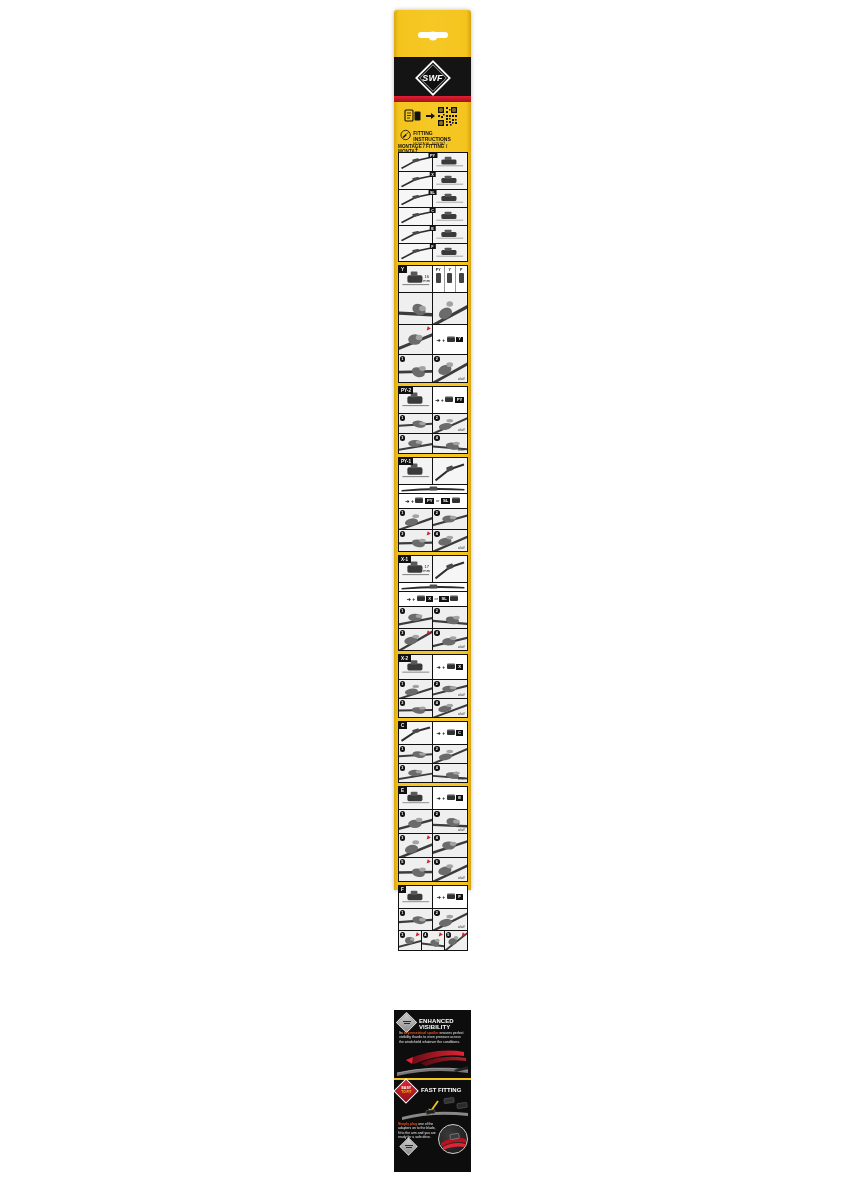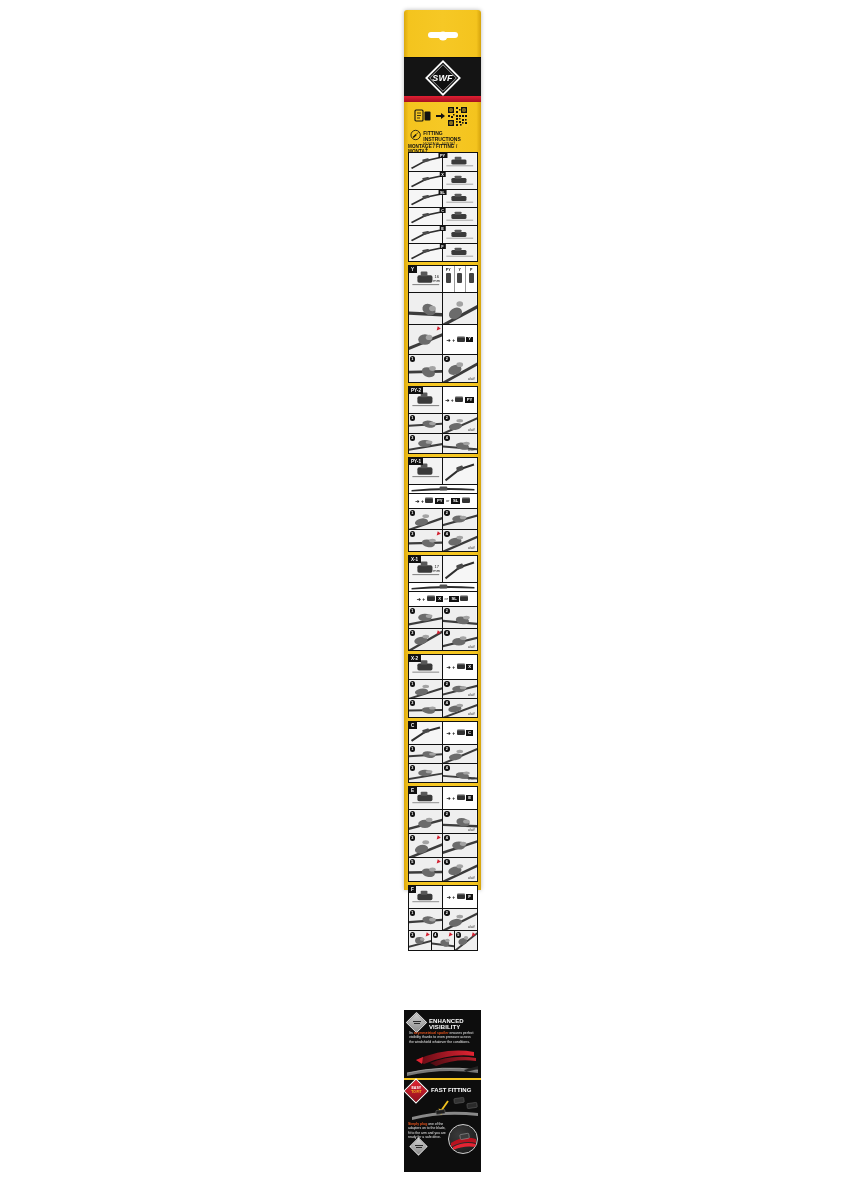--- a/index.html
+++ b/index.html
@@ -1,18 +1,18 @@
 <!DOCTYPE html>
 <html><head>
 <meta charset="utf-8">
 <style>
   html,body{margin:0;padding:0;}
   body{width:849px;height:1200px;background:#ffffff;position:relative;overflow:hidden;
        font-family:"Liberation Sans", sans-serif; -webkit-font-smoothing:antialiased;}
-  .pkg{position:absolute;left:404px;top:10px;width:77px;height:880px;
+  .pkg{position:absolute;left:394px;top:10px;width:77px;height:880px;
        background:linear-gradient(90deg,#dca90e 0,#f4c41e 6%,#f6c825 50%,#f4c41e 94%,#d6a40c 100%);
        box-shadow:0 0 4px rgba(0,0,0,.28);border-radius:3px 3px 0 0;}
   .tab{position:absolute;left:0;top:0;width:77px;height:47px;}
   .hole{position:absolute;left:50%;top:17px;transform:translateX(-50%);}
   .band{position:absolute;left:0;top:47px;width:77px;height:39px;background:#141414;
         border-top:1px solid rgba(0,0,0,.35);}
   .redstripe{position:absolute;left:0;top:86px;width:77px;height:6px;
         background:linear-gradient(180deg,#e01f33,#a60f21);}
   .logo-wrap{position:absolute;left:50%;top:49.5px;transform:translateX(-50%);width:36px;height:36px;}
   .logo-txt{position:absolute;left:0;top:13px;width:36px;text-align:center;color:#fff;

